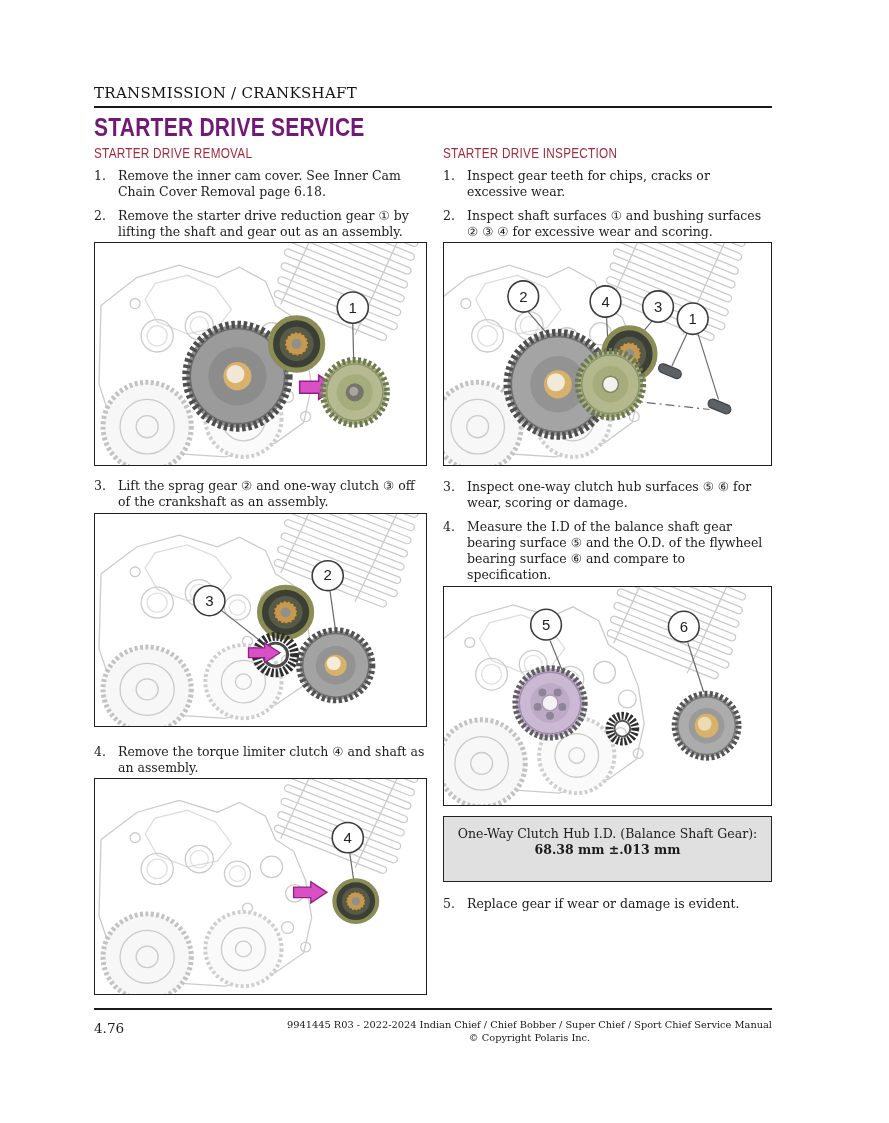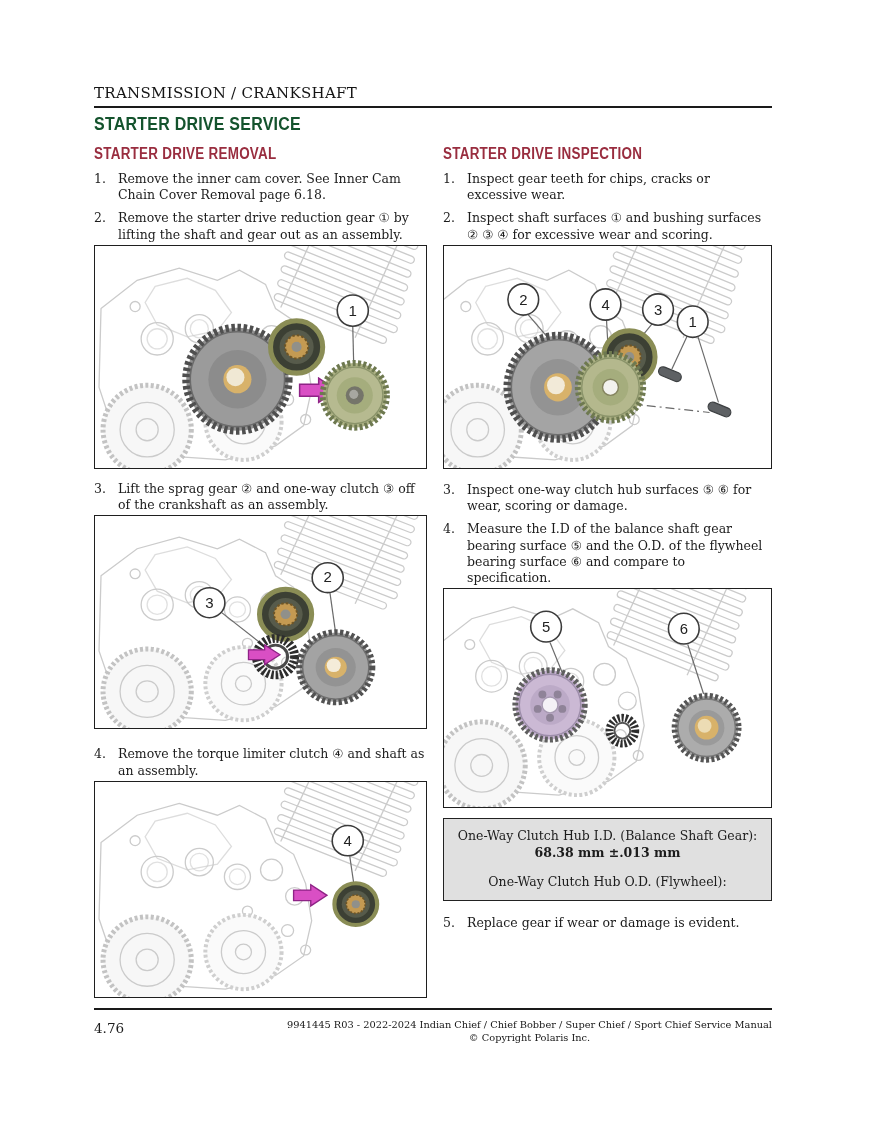--- a/index.html
+++ b/index.html
@@ -5,23 +5,23 @@
   html,body{margin:0;padding:0;background:#ffffff;}
   .page{
     position:relative;width:889px;height:1123px;background:#fff;overflow:hidden;
     font-family:"DejaVu Serif","Liberation Serif",serif;color:var(--text,#1c1c1c);
   }
   
   .chapter{position:absolute;left:94px;top:84px;font-size:15px;letter-spacing:.3px;color:#141414;}
   .header-rule{position:absolute;left:94px;top:106px;width:678px;height:2px;background:#1a1a1a;}
   
   h1.title{position:absolute;left:94px;top:113px;margin:0;font-family:"Liberation Sans",sans-serif;
-    font-size:19px;font-weight:700;color:#14532d;white-space:nowrap;}
+    font-size:25px;font-weight:700;color:#701a75;white-space:nowrap;}
   .cond{display:inline-block;transform:scaleX(.84);transform-origin:0 50%;letter-spacing:.3px;}
-  h2.sub{margin:0 0 6px 0;font-family:"Liberation Sans",sans-serif;font-size:16px;font-weight:700;
+  h2.sub{margin:0 0 6px 0;font-family:"Liberation Sans",sans-serif;font-size:14px;font-weight:400;
     color:var(--maroon,#992d3f);white-space:nowrap;}
   
   .col{position:absolute;top:144px;font-size:12.5px;line-height:1.3;}
   .col.left{left:94px;width:333px;}
   .col.right{left:443px;width:329px;}
   
   .step{display:flex;margin:0 0 7px 0;}
   .step .num{flex:none;width:24px;}
   .step .body{flex:1;}
   .step b{font-weight:400;}
@@ -309,21 +309,20 @@
           <circle cx="242" cy="40" r="15.5" fill="#fff" stroke="#3b3b3b" stroke-width="1.6"></circle>
           <text class="co" x="242" y="45">6</text>
         </g>
       </svg>
     </div>
 
     <div class="spec-box">
       <div class="spec-label">One-Way Clutch Hub I.D. (Balance Shaft Gear):</div>
       <div class="spec-value">68.38 mm ±.013 mm</div>
       <div class="spec-gap"></div>
-      <div class="spec-label">One-Way Clutch Hub O.D. (Flywheel):</div>
     </div>
 
     <div class="step last">
       <span class="num">5.</span>
       <span class="body">Replace gear if wear or damage is evident.</span>
     </div>
   </div>
 
   <div class="footer-rule"></div>
   <div class="page-num">4.76</div>

